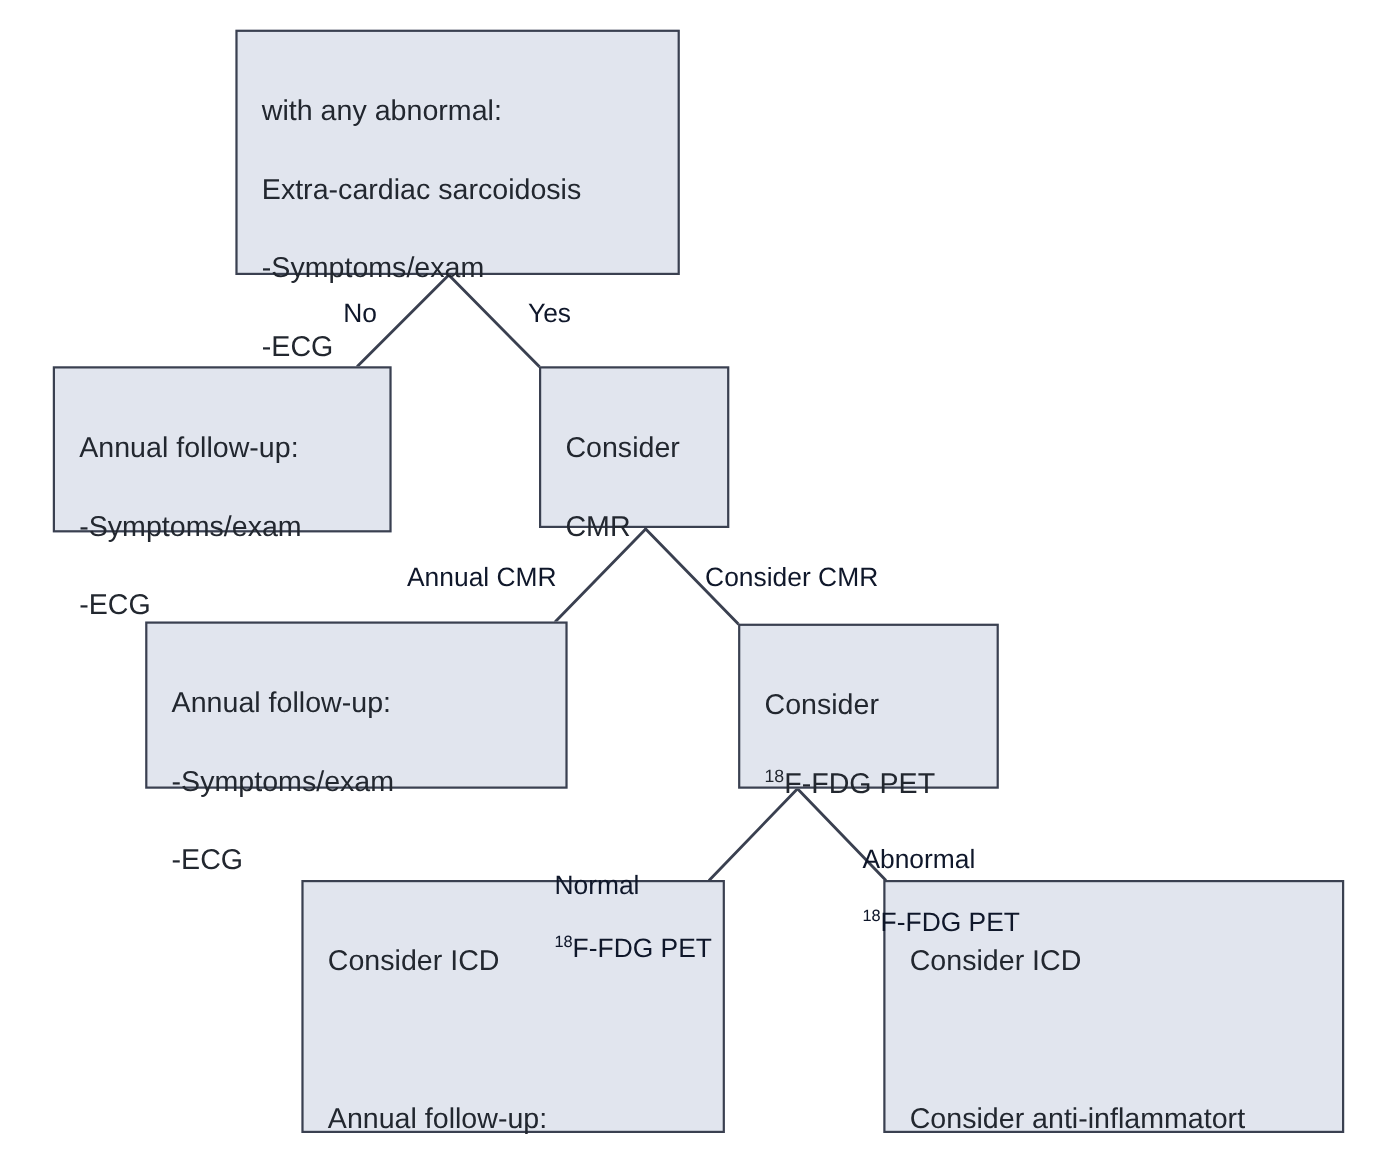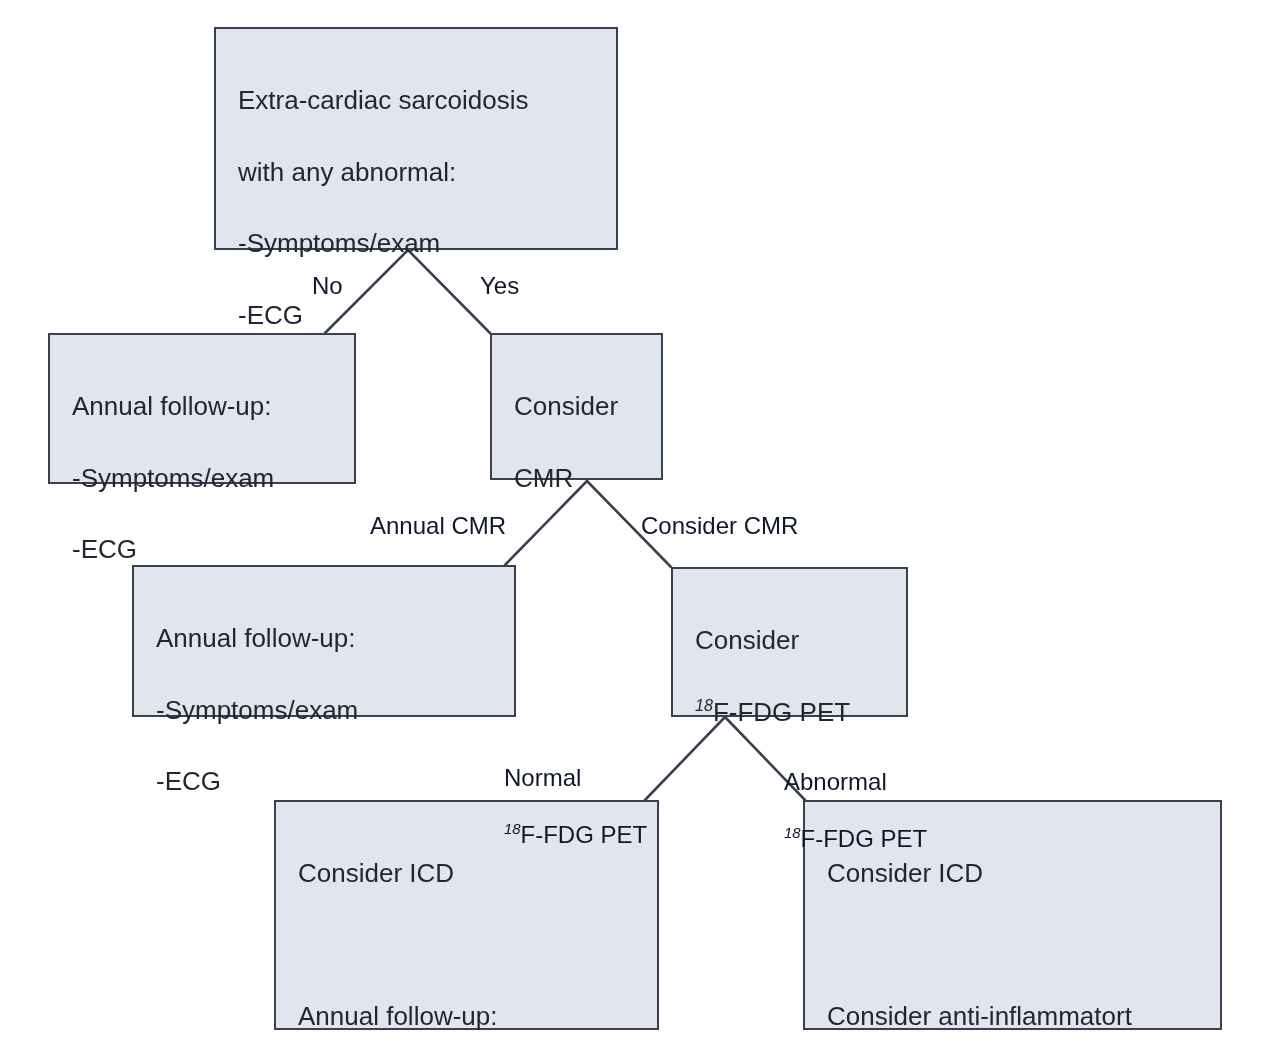--- a/index.html
+++ b/index.html
@@ -39,21 +39,20 @@
     padding: 18px 22px;
     white-space: pre-line;
     z-index: 2;
   }
   .node .ln { display: block; }
   .node .blank { display: block; height: 1.38em; }
   sup {
     font-size: 0.62em;
     vertical-align: super;
     line-height: 0;
-    font-style: italic;
   }
   .edge-label {
     position: absolute;
     font-size: 24px;
     line-height: 1.18;
     color: #0f172a;
     white-space: pre-line;
     z-index: 3;
   }
   .edge-label .ln { display: block; }
@@ -65,42 +64,42 @@
   #node-annual-2    { left: 132px;  top: 565px;  width: 384px;  height: 152px; }
   #node-pet         { left: 671px;  top: 567px;  width: 237px;  height: 150px; }
   #node-icd-normal  { left: 274px;  top: 800px;  width: 385px;  height: 230px; }
   #node-icd-abnorm  { left: 803px;  top: 800px;  width: 419px;  height: 230px; }
 
   
   #label-no         { left: 312px;  top: 272px; }
   #label-yes        { left: 480px;  top: 272px; }
   #label-normal-cmr { left: 370px;  top: 512px; }
   #label-abnorm-cmr { left: 641px;  top: 512px; }
-  #label-normal-pet { left: 504px;  top: 736px; }
+  #label-normal-pet { left: 504px;  top: 764px; }
   #label-abnorm-pet { left: 784px;  top: 740px; }
 </style>
 </head>
 <body>
 
 <div id="canvas">
 
   <svg id="edges" viewBox="0 0 1268 1050">
     <g stroke="#3a4050" stroke-width="2.6" fill="none" stroke-linecap="round">
       <line x1="408" y1="250" x2="325" y2="333"></line>
       <line x1="408" y1="250" x2="490" y2="333"></line>
       <line x1="587" y1="481" x2="505" y2="565"></line>
       <line x1="587" y1="481" x2="671" y2="567"></line>
       <line x1="725" y1="717" x2="645" y2="800"></line>
       <line x1="725" y1="717" x2="805" y2="800"></line>
     </g>
   </svg>
 
   <div class="node" id="node-root">
+    <span class="ln">with any abnormal:</span>
     <span class="ln">Extra-cardiac sarcoidosis</span>
-    <span class="ln">with any abnormal:</span>
     <span class="ln">-Symptoms/exam</span>
     <span class="ln">-ECG</span>
     <span class="ln">-EF &lt;50%</span>
   </div>
 
   <div class="node" id="node-annual-1">
     <span class="ln">Annual follow-up:</span>
     <span class="ln">-Symptoms/exam</span>
     <span class="ln">-ECG</span>
   </div>

